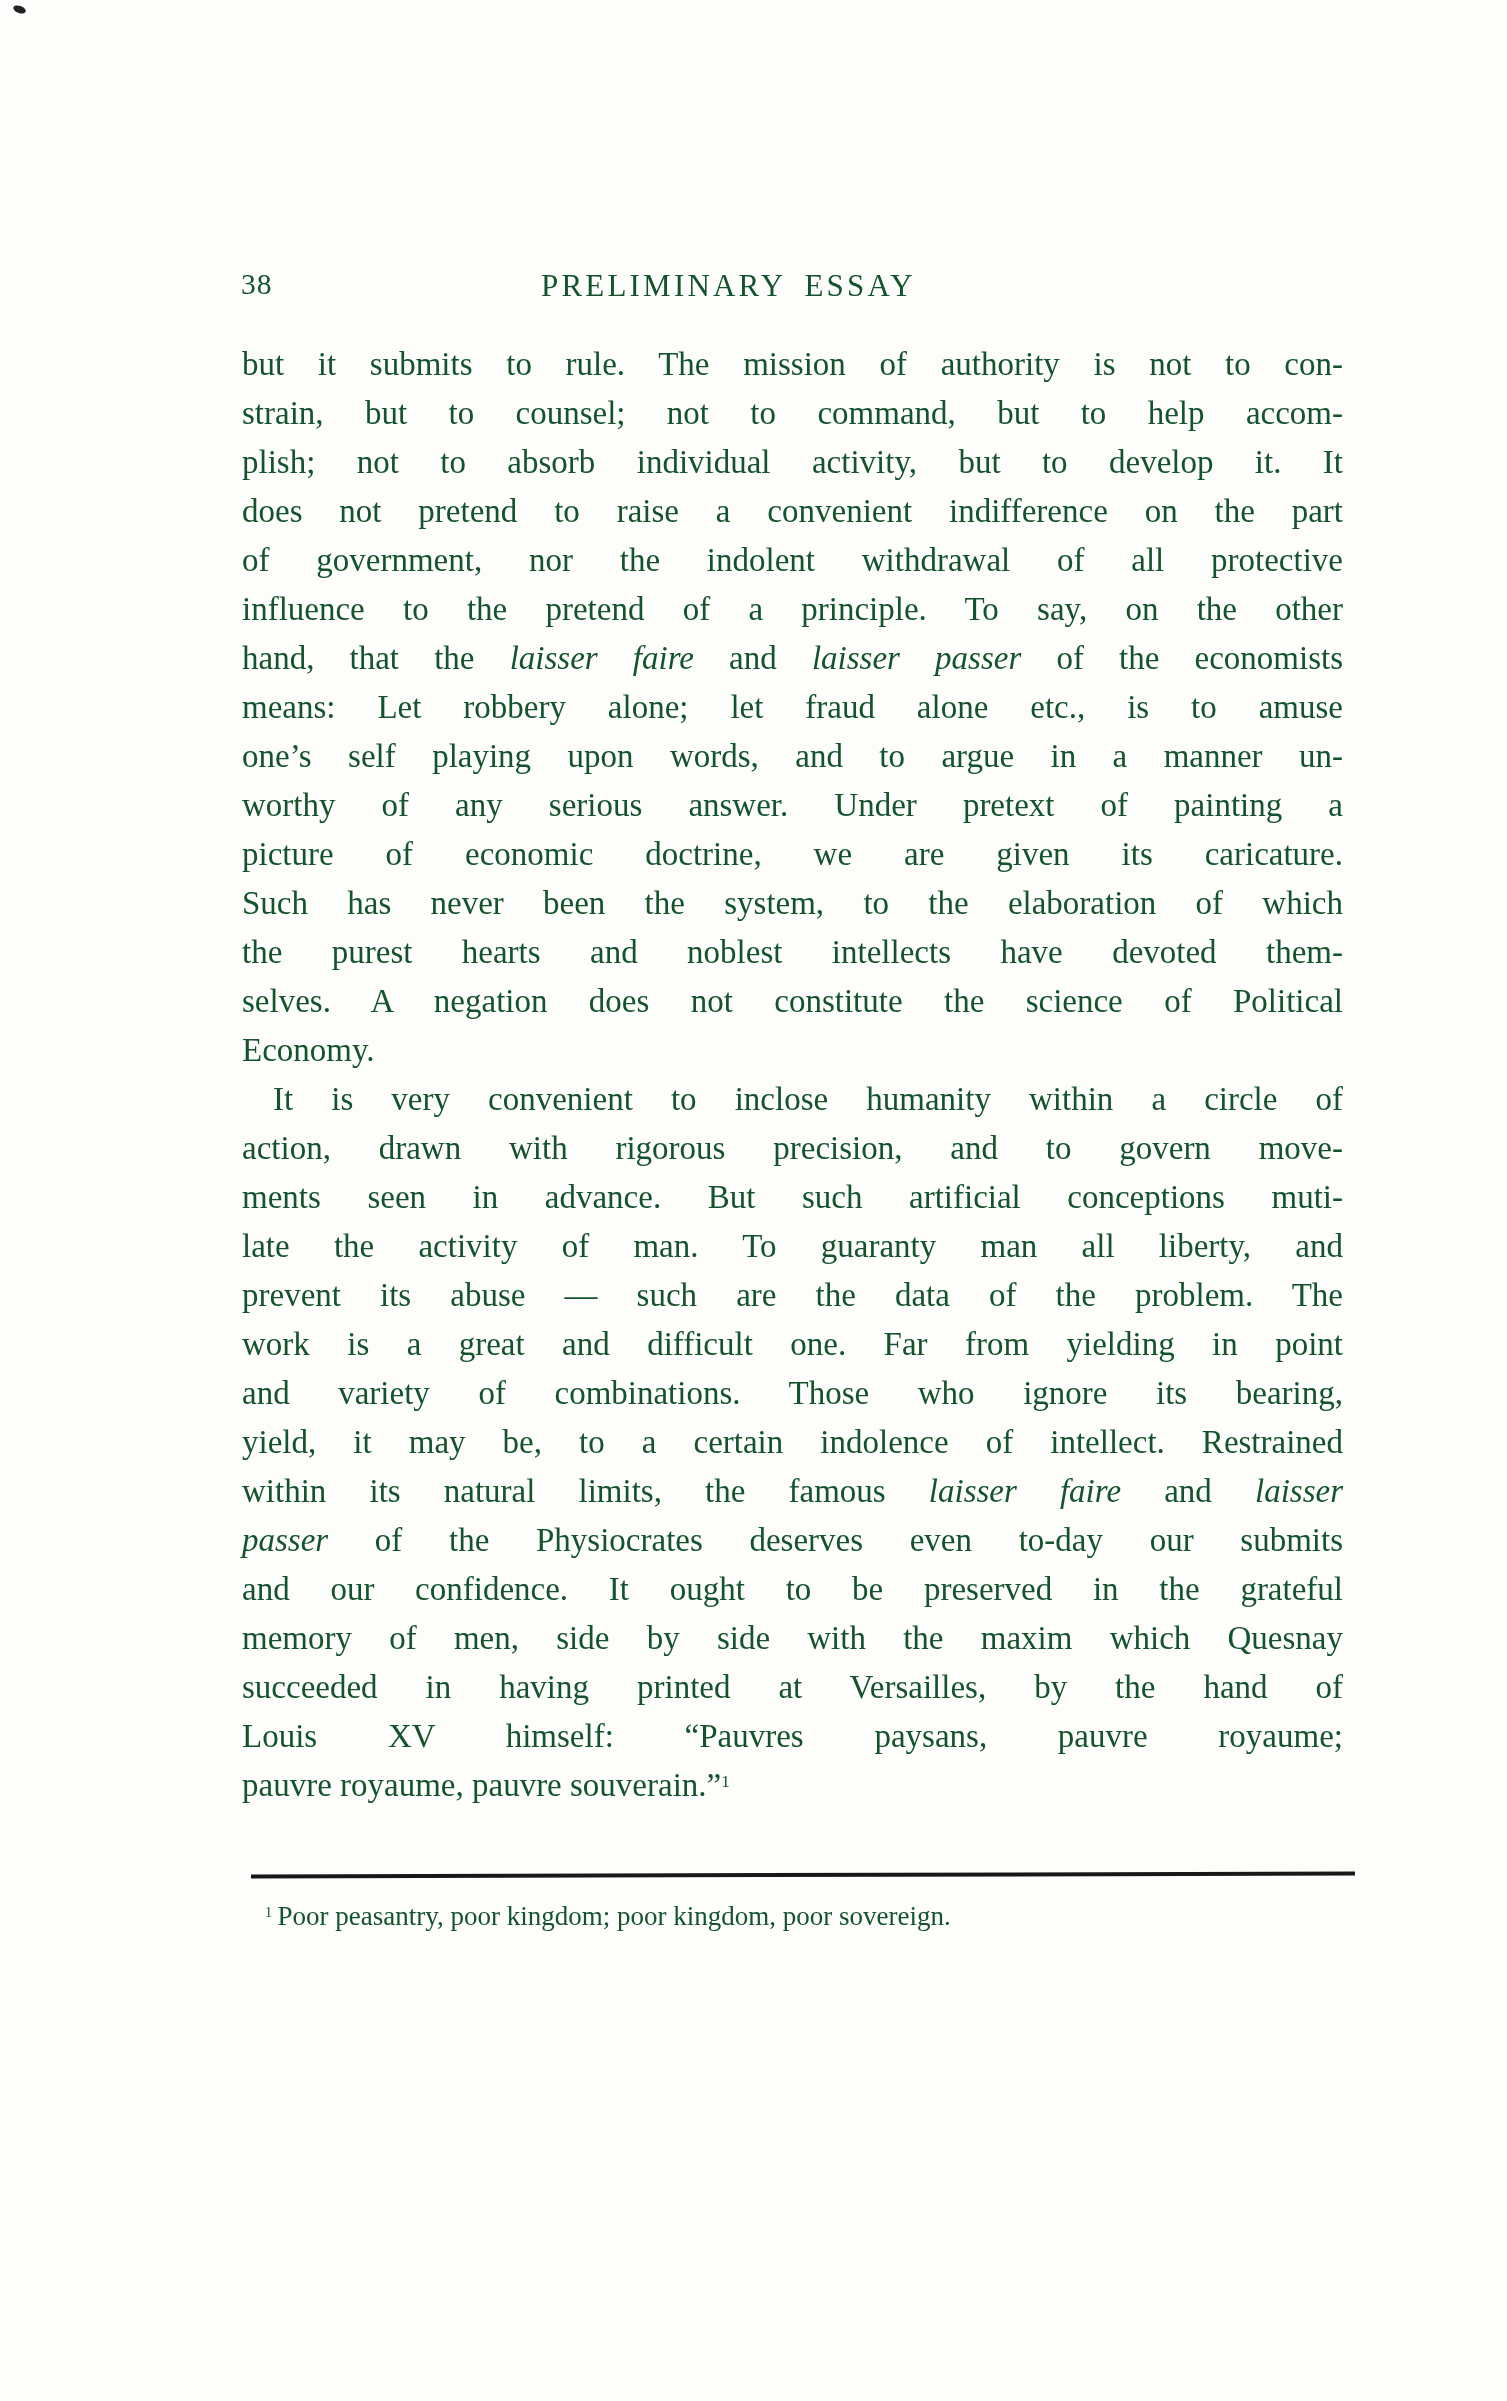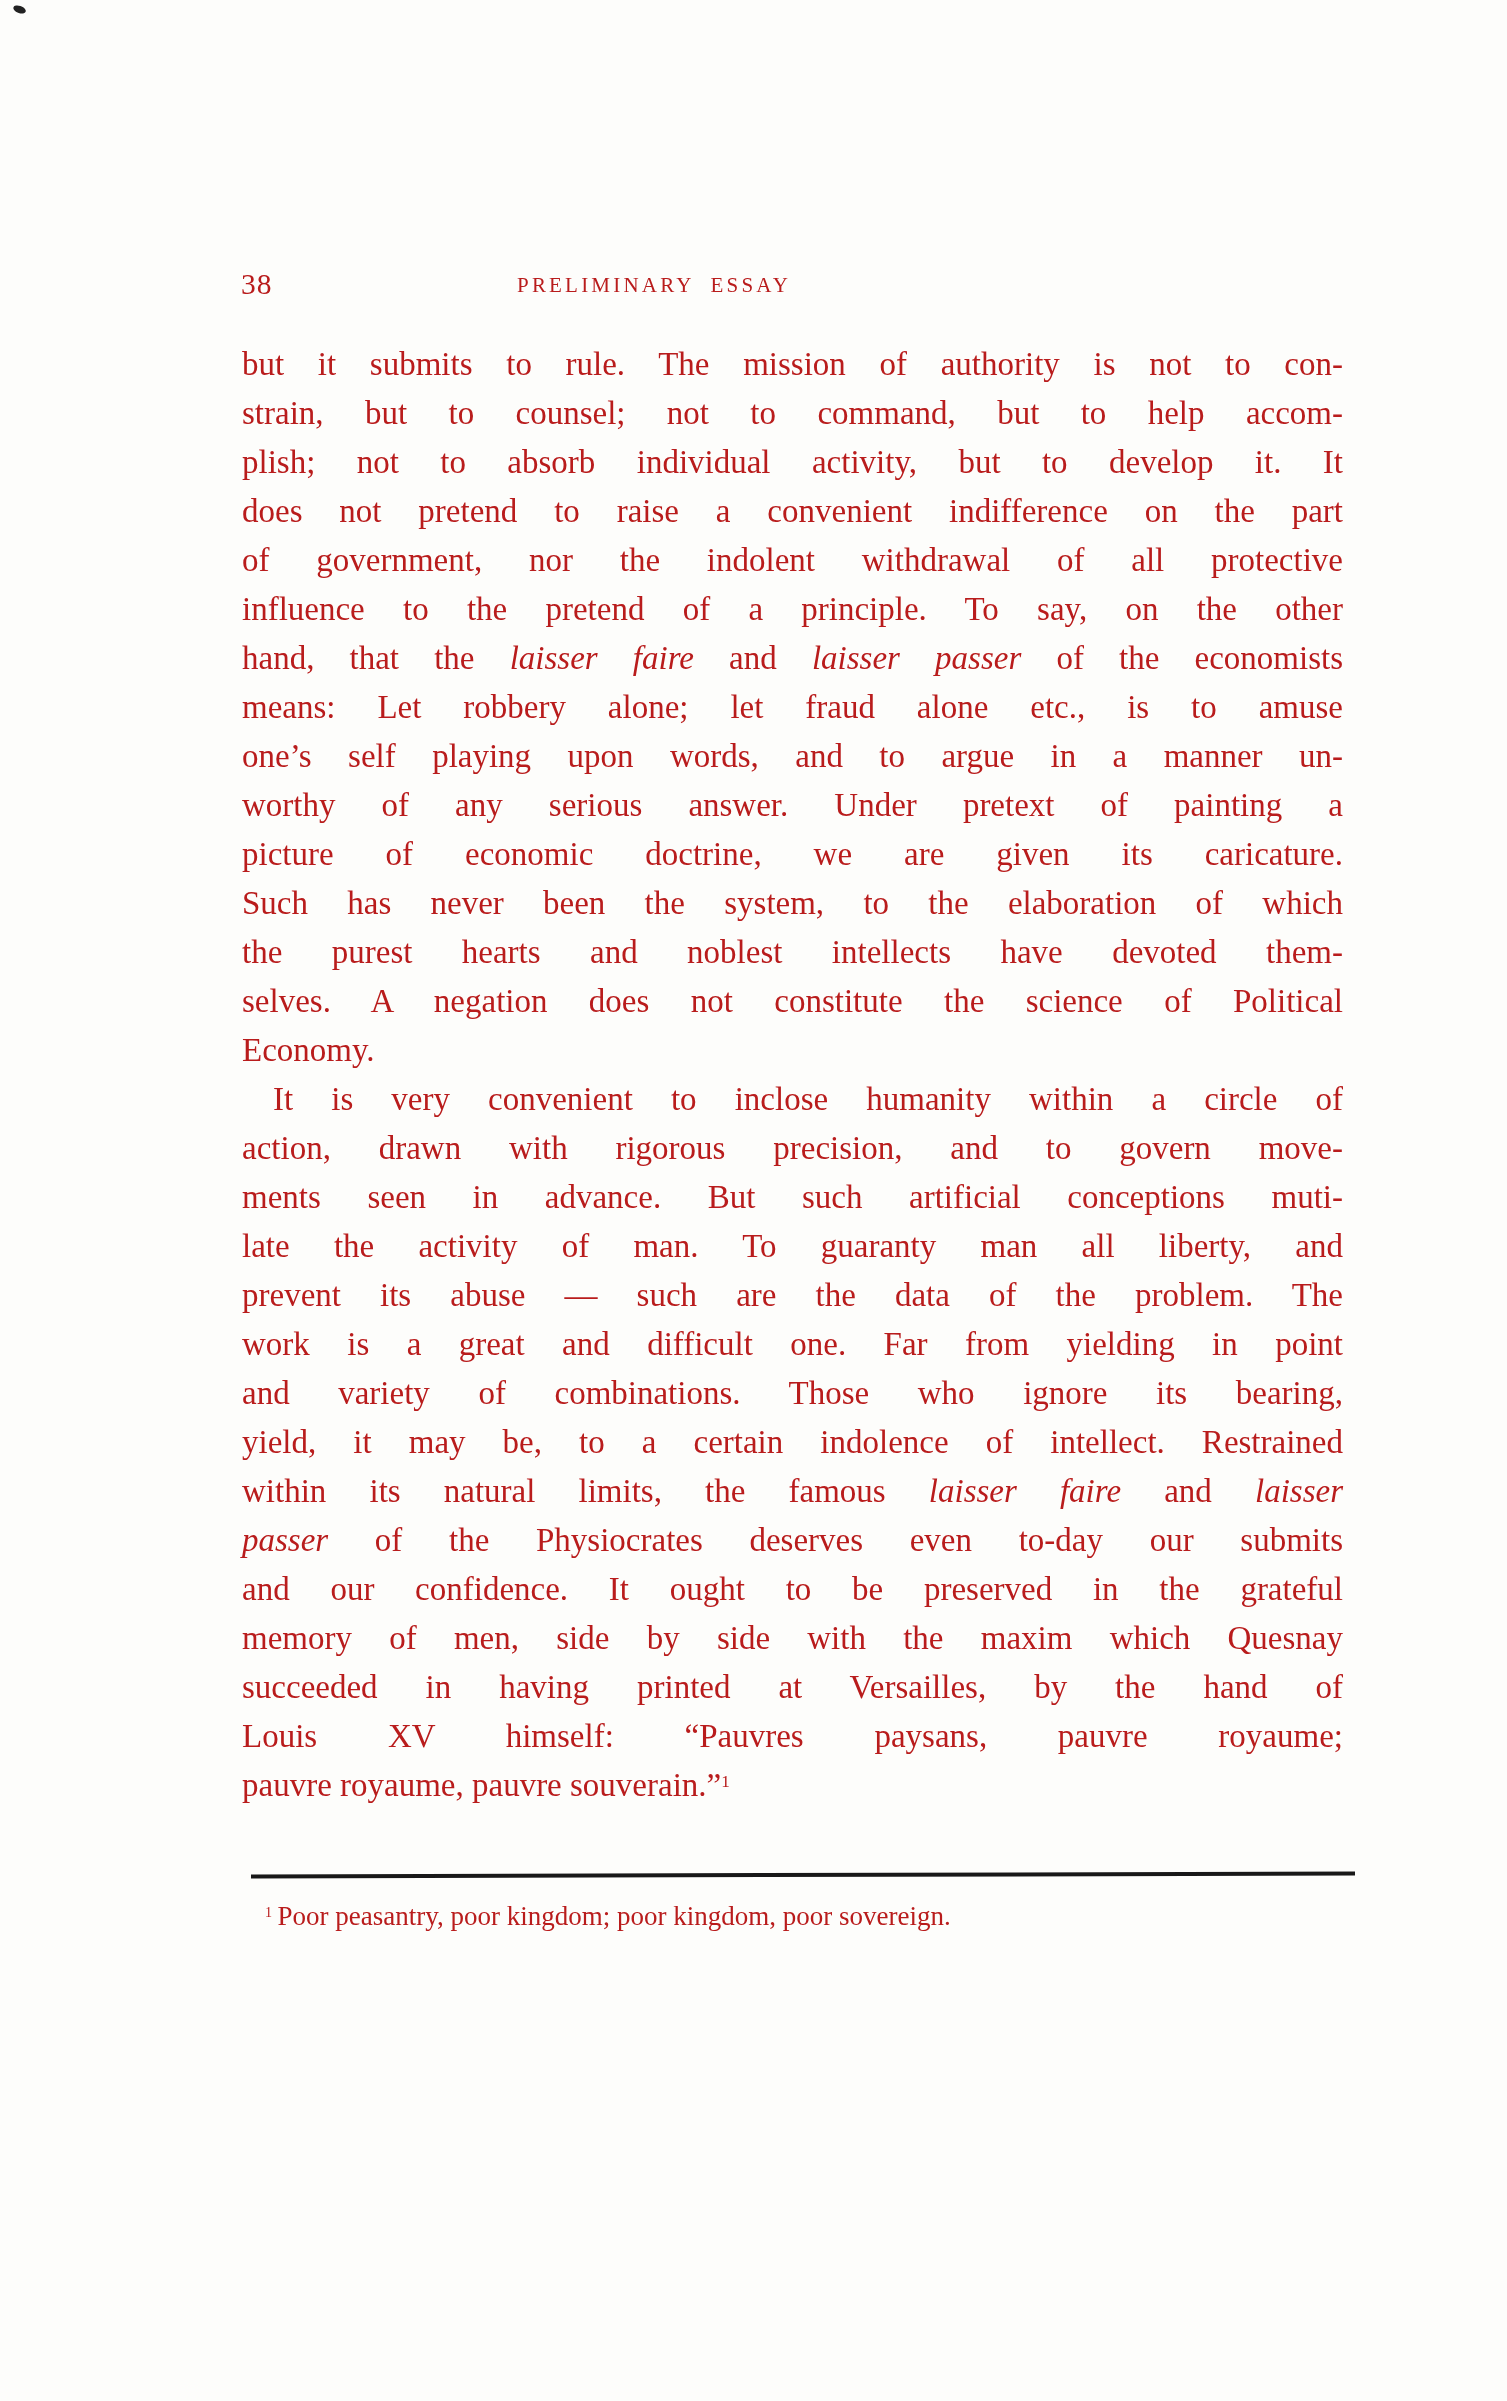--- a/index.html
+++ b/index.html
@@ -1,31 +1,31 @@
 <!DOCTYPE html>
 <html style="font-size:14.8px"><head>
 <meta charset="utf-8">
 <style>
   html,body{margin:0;padding:0;background:#e9e9e6;}
   .page{
     position:relative;
     width:1508px;height:2401px;
     margin:0 auto;
     background:#fdfdfb;
-    color:#b91c1c;
+    color:#14532d;
     font-family:"Liberation Serif","DejaVu Serif",serif;
     overflow:hidden;
   }
   .folio{
     position:absolute;left:241px;top:269px;
     font-size:29.5px;line-height:31px;letter-spacing:0.9px;
   }
   .running-head{
-    position:absolute;left:517px;top:271px;
-    font-size:21px;line-height:29.5px;letter-spacing:3.2px;word-spacing:8.3px;
+    position:absolute;left:541px;top:271px;
+    font-size:31px;line-height:29.5px;letter-spacing:3.2px;word-spacing:8.3px;
   }
   .page-body{
     position:absolute;left:242px;top:340px;width:1101px;
     font-size:33px;
   }
   .para{margin:0;}
   .line{
     line-height:49px;height:49px;
     text-align:justify;
     text-align-last:justify;

